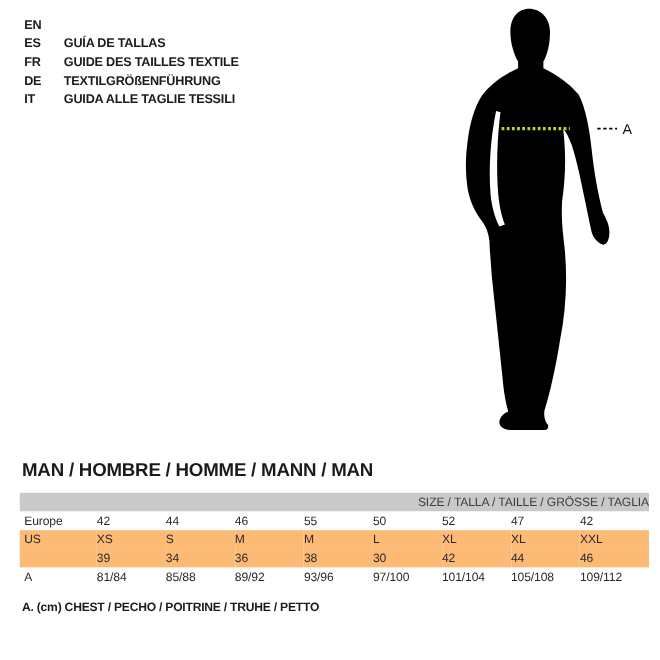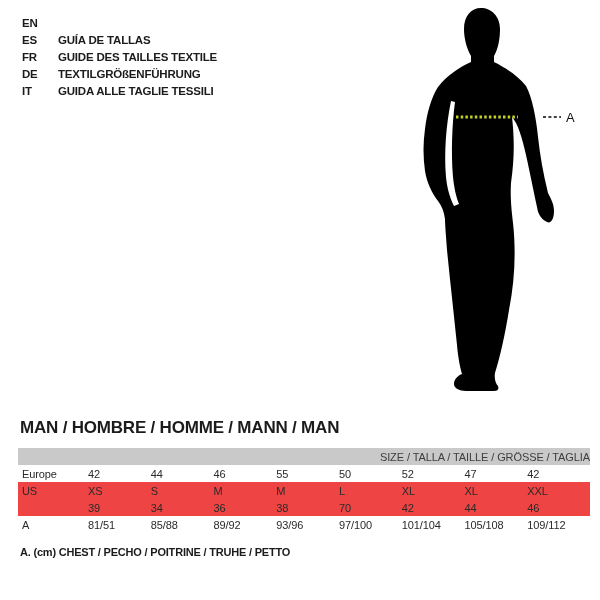--- a/index.html
+++ b/index.html
@@ -40,21 +40,21 @@
     border-collapse:collapse;table-layout:fixed;
     font-size:11px;letter-spacing:-0.1px;
   }
   .size-table col.label-col{width:70px;}
   .size-table th{
     background:#c9c9c9;color:#3d3d3d;font-weight:400;text-align:right;
     padding:2px 0 2px 4px;font-size:11px;height:13px;letter-spacing:-0.1px;
   }
   .size-table td{height:15px;padding:1px 0;text-align:left;color:#2a2a2a;background:#fff;}
   .size-table td.row-label{text-align:left;padding-left:4px;}
-  .size-table tr.shaded td{background:#ef4444;}
+  .size-table tr.shaded td{background:#fdba74;}
 
   
   .footnote{
     position:absolute;left:20px;top:546px;
     font-weight:700;font-size:11px;letter-spacing:-0.2px;
   }
 </style>
 </head>
 <body>
 
@@ -172,28 +172,28 @@
           <td>XL</td>
           <td>XL</td>
           <td>XXL</td>
         </tr>
         <tr class="shaded">
           <td class="row-label"></td>
           <td>39</td>
           <td>34</td>
           <td>36</td>
           <td>38</td>
-          <td>70</td>
+          <td>30</td>
           <td>42</td>
           <td>44</td>
           <td>46</td>
         </tr>
         <tr>
           <td class="row-label">A</td>
-          <td>81/51</td>
+          <td>81/84</td>
           <td>85/88</td>
           <td>89/92</td>
           <td>93/96</td>
           <td>97/100</td>
           <td>101/104</td>
           <td>105/108</td>
           <td>109/112</td>
         </tr>
       </tbody>
   </table>

